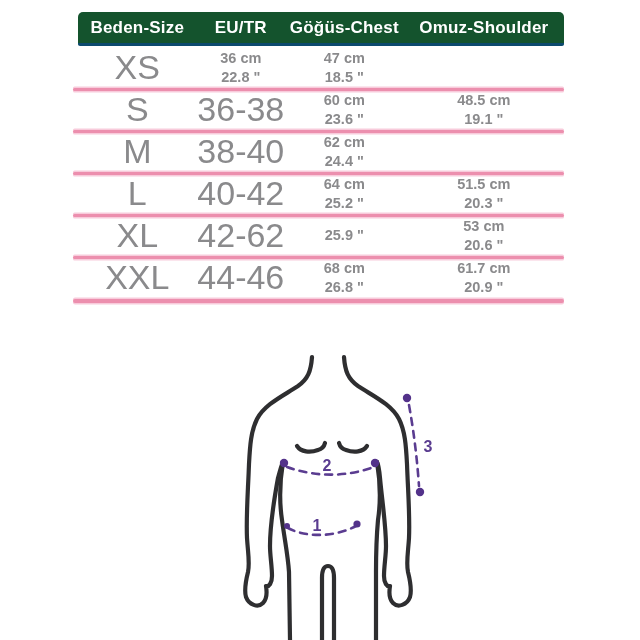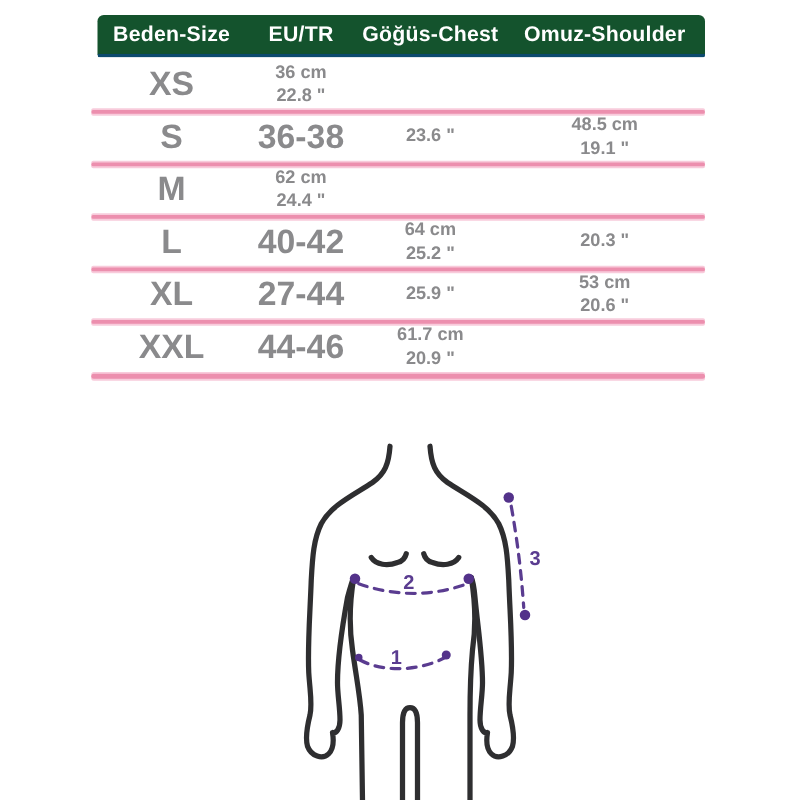--- a/index.html
+++ b/index.html
@@ -40,22 +40,22 @@
     background:#ec8fae;
     border-radius:2px;
     box-shadow:0 1.5px 0 #f8cbdb, 0 -1.5px 0 #f8cbdb;
   }
   .trow:last-child .sep{height:4px;bottom:-5px;}
   .td{
     text-align:center;
     color:#8a8a8c;
   }
   .td .big{
-    font-size:27px;
-    font-weight:bold;
+    font-size:34px;
+    font-weight:normal;
     line-height:41px;
   }
   .td .cm, .td .inch{
     display:block;
     font-size:14.5px;
     font-weight:bold;
     line-height:19px;
   }
   .figure-wrap{
     position:absolute;left:228px;top:352px;width:212px;height:288px;
@@ -77,74 +77,85 @@
     <div class="th">Göğüs-Chest</div>
     <div class="th">Omuz-Shoulder</div>
   </div>
   <div id="rows">
   <div class="trow grid4">
     <div class="td"><span class="big">XS</span></div>
     <div class="td">
       <span class="cm">36 cm</span>
       <span class="inch">22.8 "</span>
     </div>
+    <div class="td">
+      <span class="cm">47 cm</span>
+      <span class="inch">18.5 "</span>
+    </div>
     <div class="sep"></div>
   </div>
 
   <div class="trow grid4">
     <div class="td"><span class="big">S</span></div>
     <div class="td"><span class="big">36-38</span></div>
     <div class="td">
+      <span class="cm">60 cm</span>
       <span class="inch">23.6 "</span>
     </div>
     <div class="td">
       <span class="cm">48.5 cm</span>
       <span class="inch">19.1 "</span>
     </div>
     <div class="sep"></div>
   </div>
 
   <div class="trow grid4">
     <div class="td"><span class="big">M</span></div>
+    <div class="td"><span class="big">38-40</span></div>
     <div class="td">
       <span class="cm">62 cm</span>
       <span class="inch">24.4 "</span>
     </div>
     <div class="sep"></div>
   </div>
 
   <div class="trow grid4">
     <div class="td"><span class="big">L</span></div>
     <div class="td"><span class="big">40-42</span></div>
     <div class="td">
       <span class="cm">64 cm</span>
       <span class="inch">25.2 "</span>
     </div>
     <div class="td">
+      <span class="cm">51.5 cm</span>
       <span class="inch">20.3 "</span>
     </div>
     <div class="sep"></div>
   </div>
 
   <div class="trow grid4">
     <div class="td"><span class="big">XL</span></div>
-    <div class="td"><span class="big">27-44</span></div>
+    <div class="td"><span class="big">42-62</span></div>
     <div class="td">
       <span class="inch">25.9 "</span>
     </div>
     <div class="td">
       <span class="cm">53 cm</span>
       <span class="inch">20.6 "</span>
     </div>
     <div class="sep"></div>
   </div>
 
   <div class="trow grid4">
     <div class="td"><span class="big">XXL</span></div>
     <div class="td"><span class="big">44-46</span></div>
+    <div class="td">
+      <span class="cm">68 cm</span>
+      <span class="inch">26.8 "</span>
+    </div>
     <div class="td">
       <span class="cm">61.7 cm</span>
       <span class="inch">20.9 "</span>
     </div>
     <div class="sep"></div>
   </div>
 </div>
 </div>
 
 <div class="figure-wrap">

